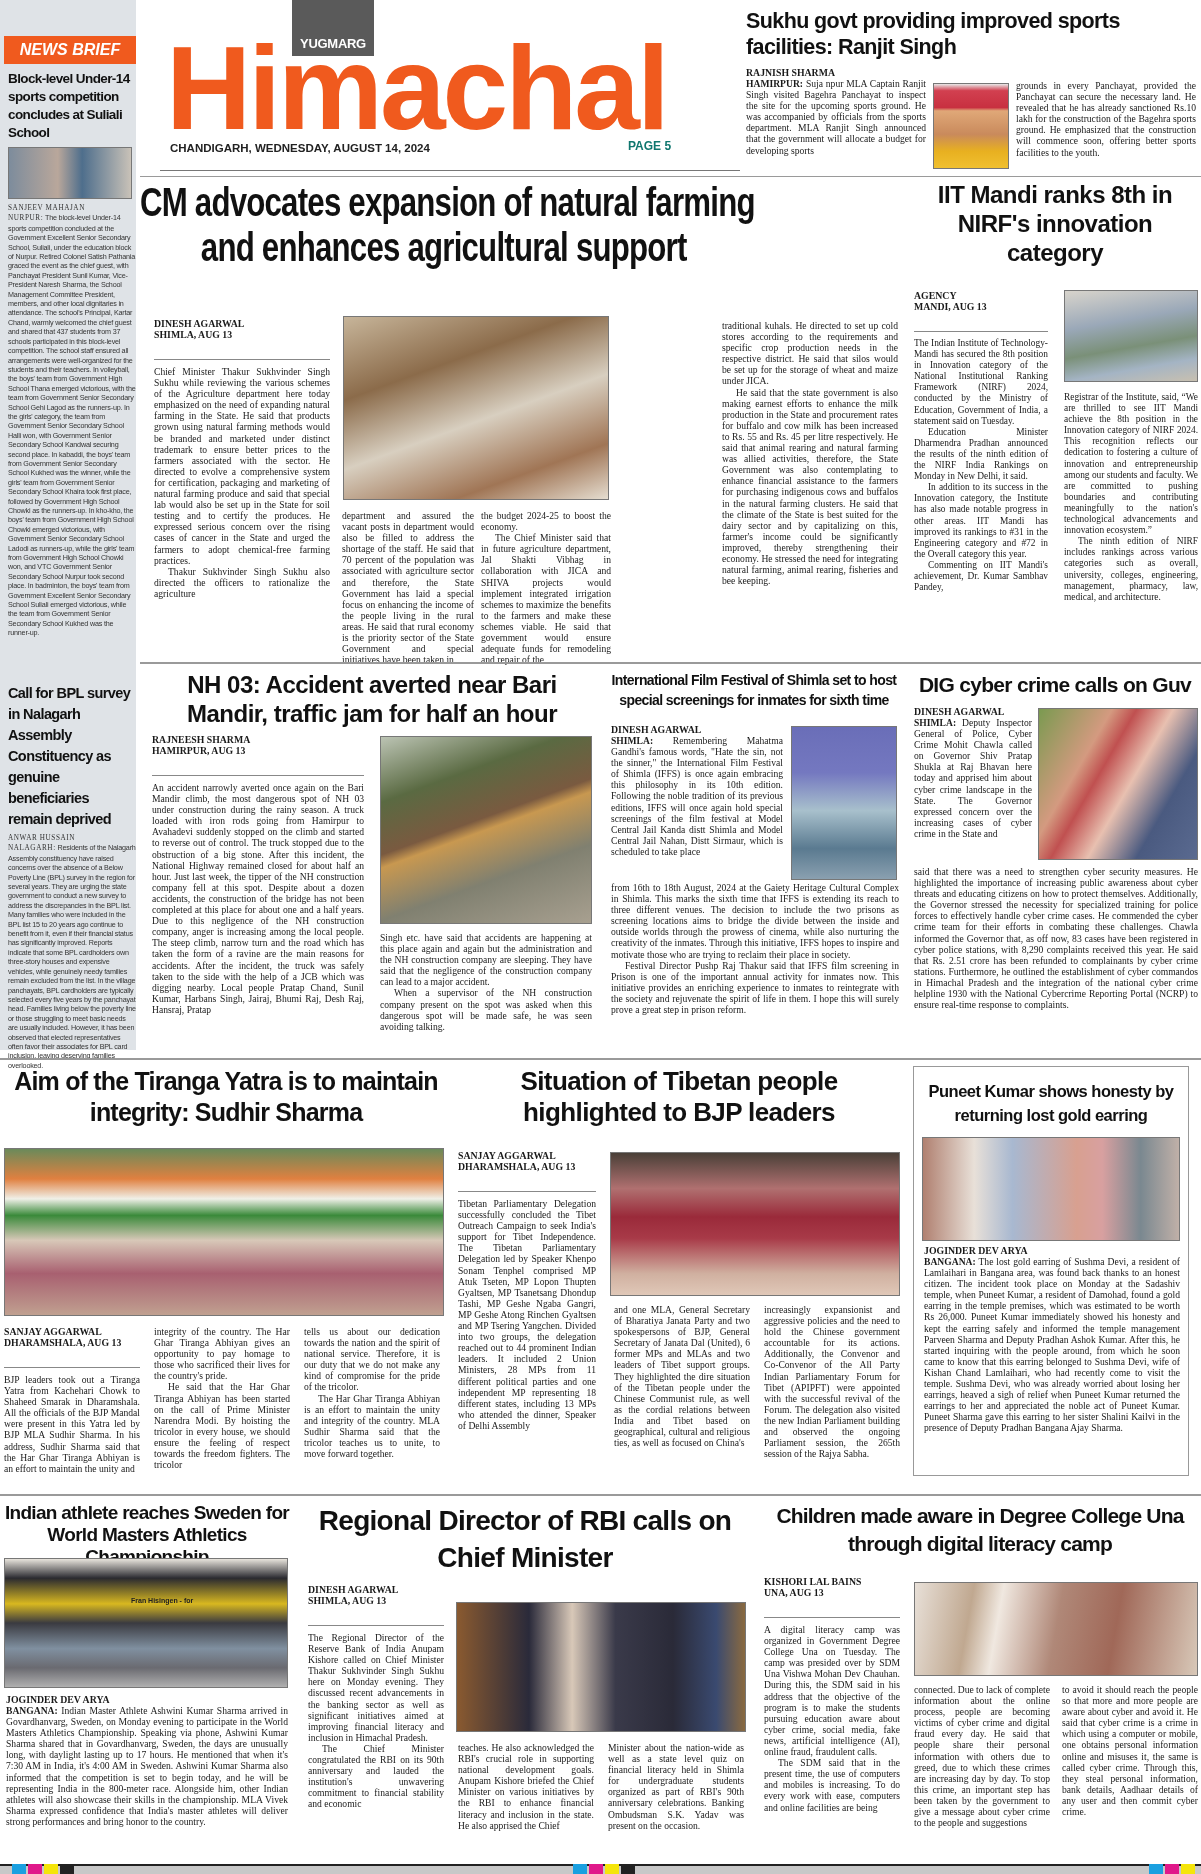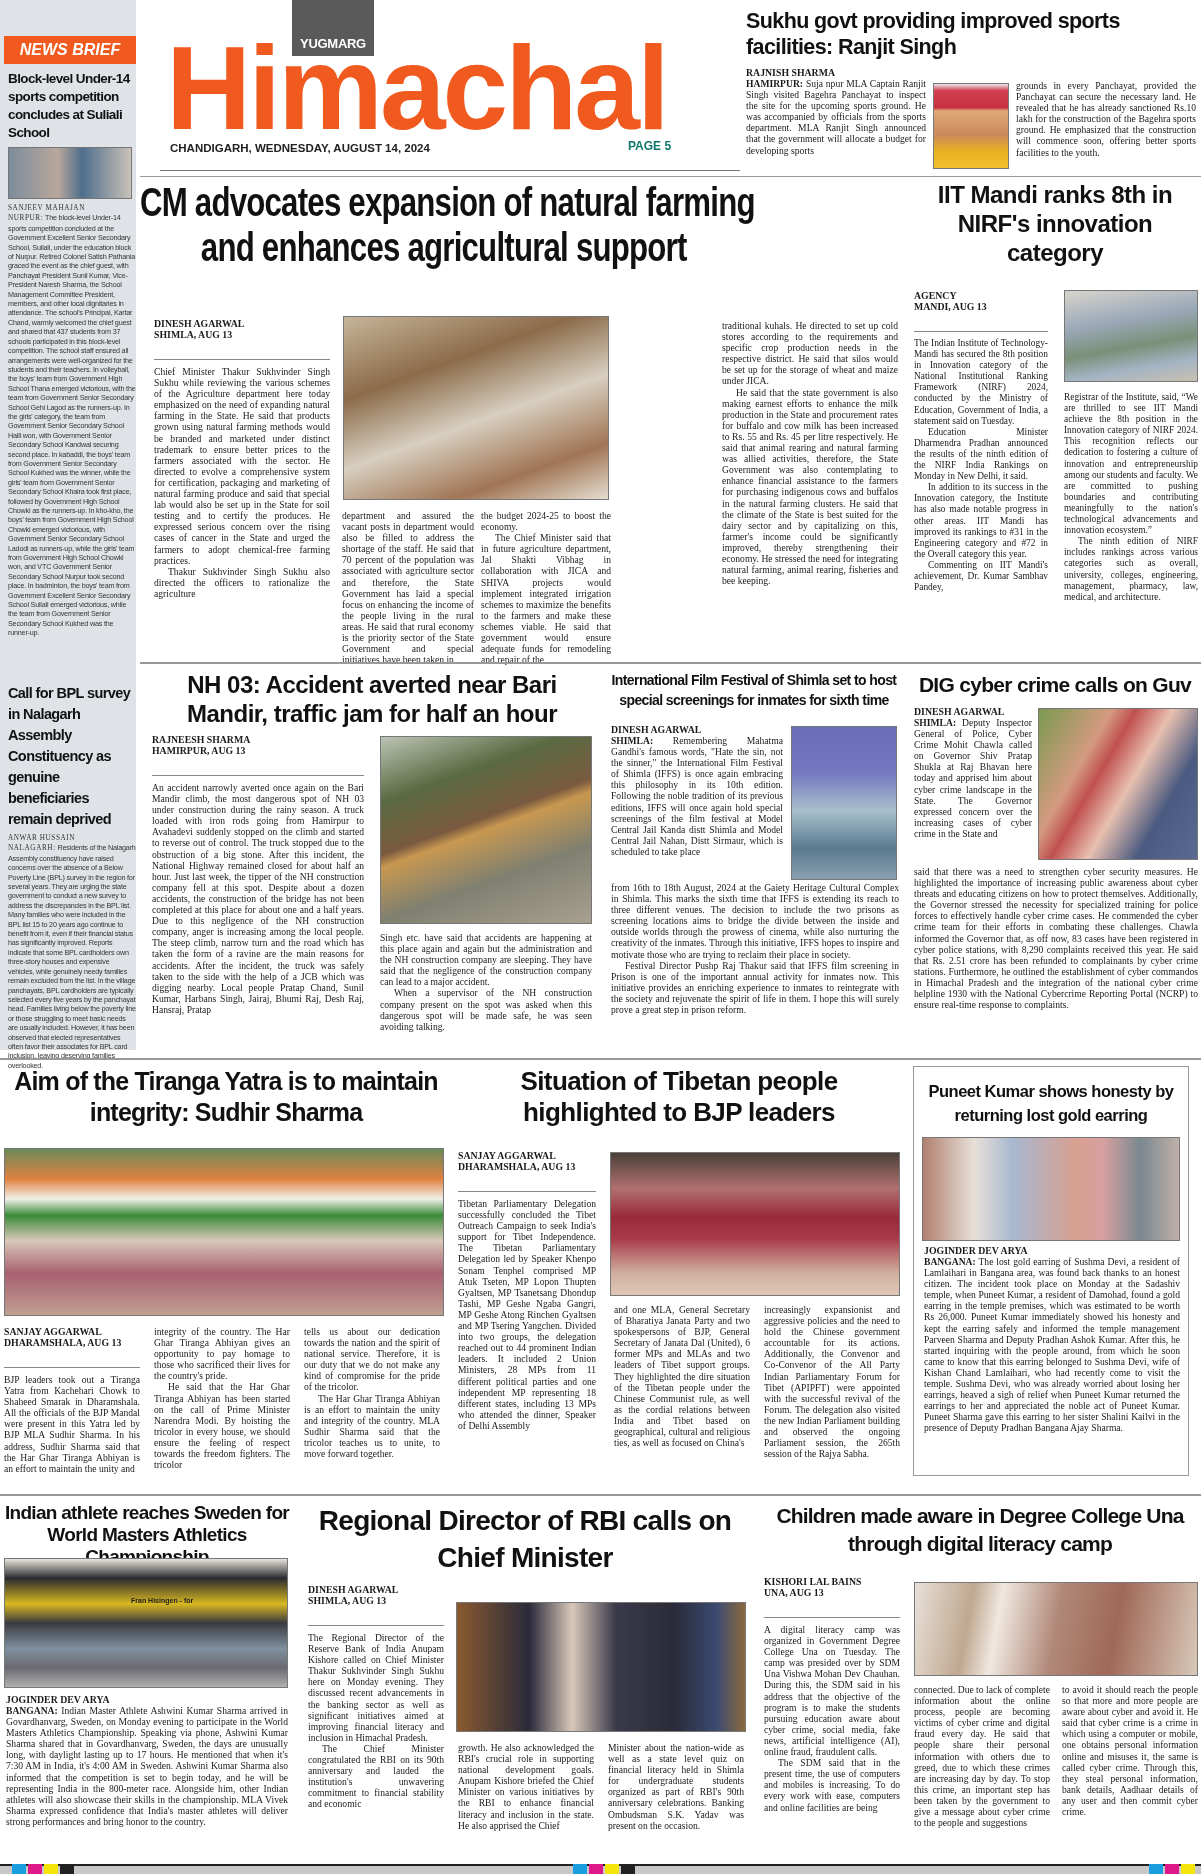--- a/index.html
+++ b/index.html
@@ -239,21 +239,21 @@
   <div class="col body-text" style="left:8px; top:82px; width:136px;">
     <div class="byline byline-rule">
       <div>DINESH AGARWAL</div>
       <div>SHIMLA, AUG 13</div>
     </div>
     <p>The Regional Director of the Reserve Bank of India Anupam Kishore called on Chief Minister Thakur Sukhvinder Singh Sukhu here on Monday evening. They discussed recent advancements in the banking sector as well as significant initiatives aimed at improving financial literacy and inclusion in Himachal Pradesh.</p>
     <p class="ind">The Chief Minister congratulated the RBI on its 90th anniversary and lauded the institution's unwavering commitment to financial stability and economic</p>
   </div>
   <div class="photo" style="left:156px; top:100px; width:290px; height:130px; background:linear-gradient(90deg,#8a5a30 0,#2a2a3a 25%,#d8c8b8 40%,#3a3a4a 55%,#2a2a38 75%,#3a4a70 90%,#8a6a40 100%);"></div>
   <div class="col body-text" style="left:158px; top:240px; width:136px;">
-    <p>growth. He also acknowledged the RBI's crucial role in supporting national development goals. Anupam Kishore briefed the Chief Minister on various initiatives by the RBI to enhance financial literacy and inclusion in the state. He also apprised the Chief</p>
+    <p>teaches. He also acknowledged the RBI's crucial role in supporting national development goals. Anupam Kishore briefed the Chief Minister on various initiatives by the RBI to enhance financial literacy and inclusion in the state. He also apprised the Chief</p>
   </div>
   <div class="col body-text" style="left:308px; top:240px; width:136px;">
     <p>Minister about the nation-wide as well as a state level quiz on financial literacy held in Shimla for undergraduate students organized as part of RBI's 90th anniversary celebrations. Banking Ombudsman S.K. Yadav was present on the occasion.</p>
   </div>
 </div>
 
 <div class="abs" style="left:760px; top:1502px; width:440px;">
   <div class="head" style="font-size:21px; line-height:28px; letter-spacing:-0.8px;">Children made aware in Degree College Una through digital literacy camp</div>
   <div class="col body-text" style="left:4px; top:74px; width:136px;">
     <div class="byline byline-rule">

